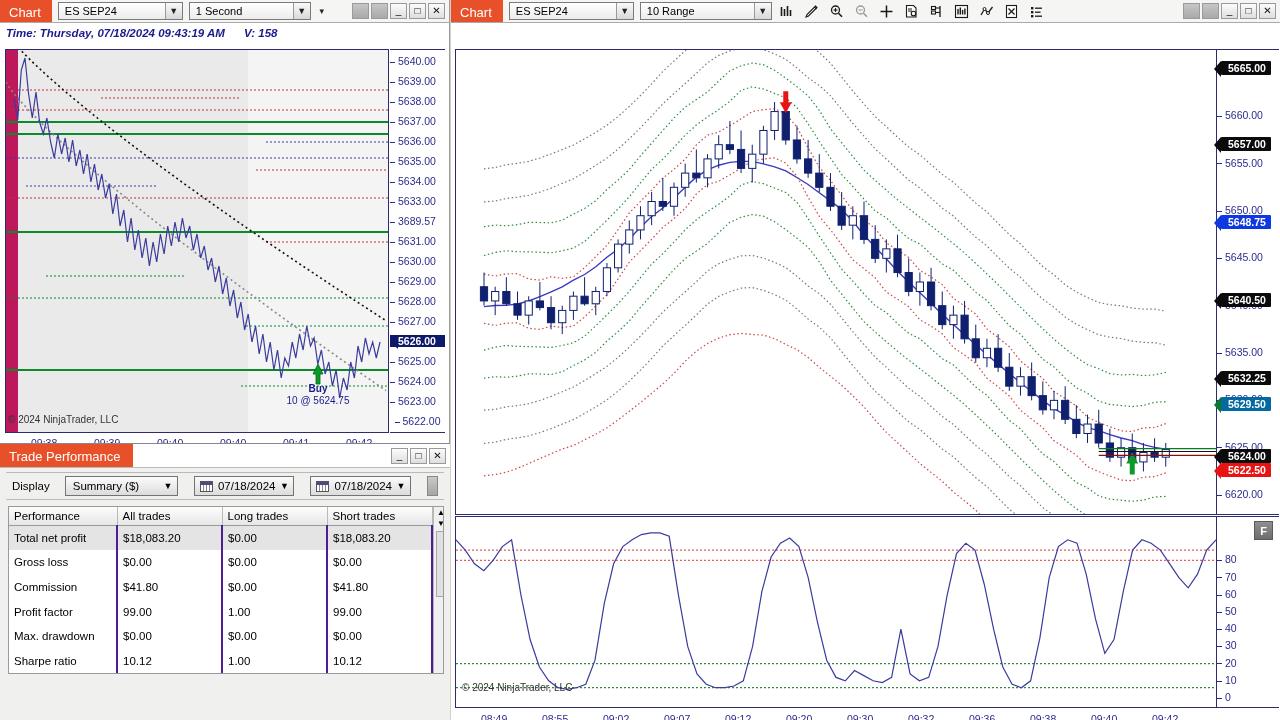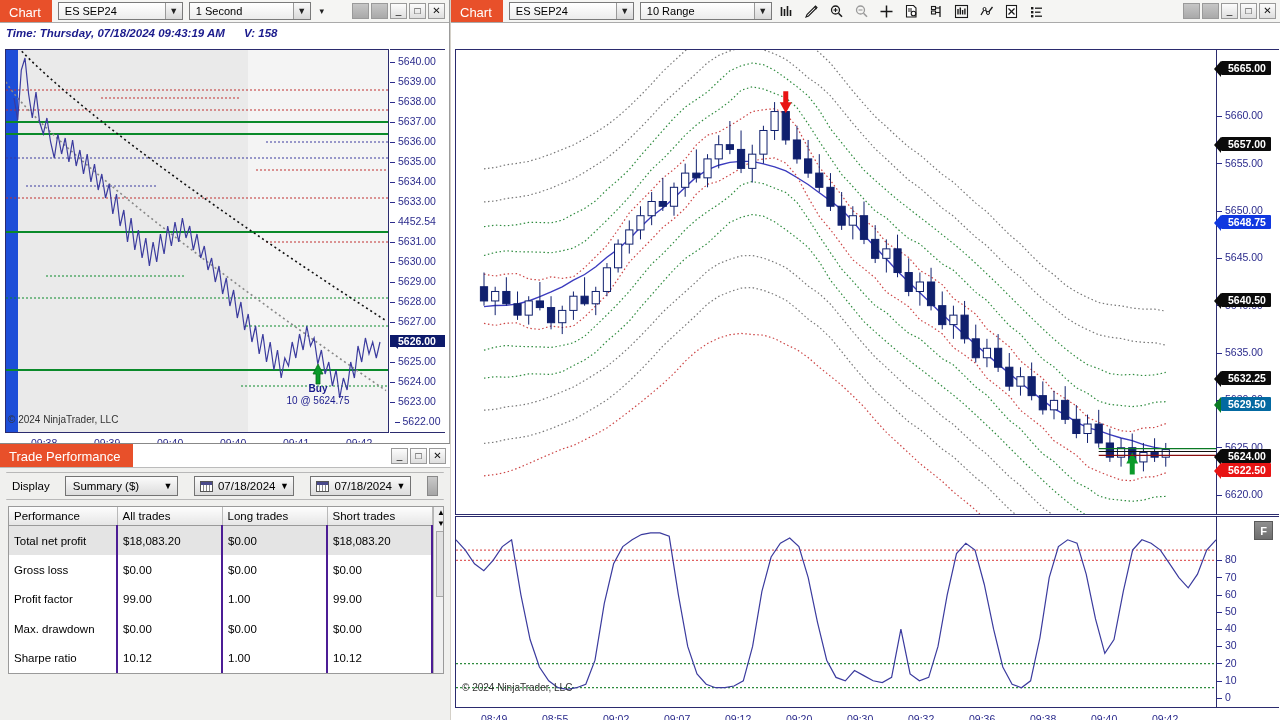--- a/index.html
+++ b/index.html
@@ -53,21 +53,21 @@
   
   #leftwin { left: 0; top: 0; width: 450px; height: 443px; background: #fff; border-right: 1px solid #9b9b9b; }
   .lchart-body { position: relative; height: 420px; background: #fff; }
   .infoline {
     position: absolute; left: 6px; top: 4px; font-size: 11.5px; font-style: italic;
     font-weight: bold; color: #1a1a8c; white-space: nowrap;
   }
   .infoline .vv { margin-left: 16px; }
   .lplot {
     position: absolute; left: 5px; top: 26px; width: 384px; height: 384px;
-    border: 1px solid #2b2b6e; background: #1d4ed8; overflow: hidden;
+    border: 1px solid #2b2b6e; background: #be185d; overflow: hidden;
   }
   .laxis {
     position: absolute; left: 390px; top: 26px; width: 55px; height: 384px;
     border-top: 1px solid #2b2b6e; border-bottom: 1px solid #2b2b6e; background: #fff;
   }
   .ytick { position: absolute; left: 0; width: 55px; font-size: 10.5px; color: #2b2b8c; white-space: nowrap; }
   .ytick .dash { display:inline-block; width:5px; border-top:1px solid #2b2b8c; vertical-align: middle; margin-right:3px; }
   .ytick.hl {
     background: #0d1a6b; color: #fff; font-weight: bold; padding-left: 8px;
   }
@@ -238,21 +238,21 @@
 
       <div class="laxis" id="laxis">
           <div class="ytick" style="top: 5px;"><span class="dash"></span><span>5640.00</span></div>
           <div class="ytick" style="top: 25px;"><span class="dash"></span><span>5639.00</span></div>
           <div class="ytick" style="top: 45px;"><span class="dash"></span><span>5638.00</span></div>
           <div class="ytick" style="top: 65px;"><span class="dash"></span><span>5637.00</span></div>
           <div class="ytick" style="top: 85px;"><span class="dash"></span><span>5636.00</span></div>
           <div class="ytick" style="top: 105px;"><span class="dash"></span><span>5635.00</span></div>
           <div class="ytick" style="top: 125px;"><span class="dash"></span><span>5634.00</span></div>
           <div class="ytick" style="top: 145px;"><span class="dash"></span><span>5633.00</span></div>
-          <div class="ytick" style="top: 165px;"><span class="dash"></span><span>4452.54</span></div>
+          <div class="ytick" style="top: 165px;"><span class="dash"></span><span>3689.57</span></div>
           <div class="ytick" style="top: 185px;"><span class="dash"></span><span>5631.00</span></div>
           <div class="ytick" style="top: 205px;"><span class="dash"></span><span>5630.00</span></div>
           <div class="ytick" style="top: 225px;"><span class="dash"></span><span>5629.00</span></div>
           <div class="ytick" style="top: 245px;"><span class="dash"></span><span>5628.00</span></div>
           <div class="ytick" style="top: 265px;"><span class="dash"></span><span>5627.00</span></div>
           <div class="ytick hl" style="top: 285px;"><span>5626.00</span></div>
           <div class="ytick" style="top: 305px;"><span class="dash"></span><span>5625.00</span></div>
           <div class="ytick" style="top: 325px;"><span class="dash"></span><span>5624.00</span></div>
           <div class="ytick" style="top: 345px;"><span class="dash"></span><span>5623.00</span></div>
           <div class="ytick" style="top: 365px; text-align: center;"><span class="dash"></span><span>5622.00</span></div>
@@ -314,20 +314,26 @@
               <td>Total net profit</td>
               <td>$18,083.20</td>
               <td>$0.00</td>
               <td>$18,083.20</td>
             </tr>
             <tr>
               <td>Gross loss</td>
               <td>$0.00</td>
               <td>$0.00</td>
               <td>$0.00</td>
+            </tr>
+            <tr>
+              <td>Commission</td>
+              <td>$41.80</td>
+              <td>$0.00</td>
+              <td>$41.80</td>
             </tr>
             <tr>
               <td>Profit factor</td>
               <td>99.00</td>
               <td>1.00</td>
               <td>99.00</td>
             </tr>
             <tr>
               <td>Max. drawdown</td>
               <td>$0.00</td>

